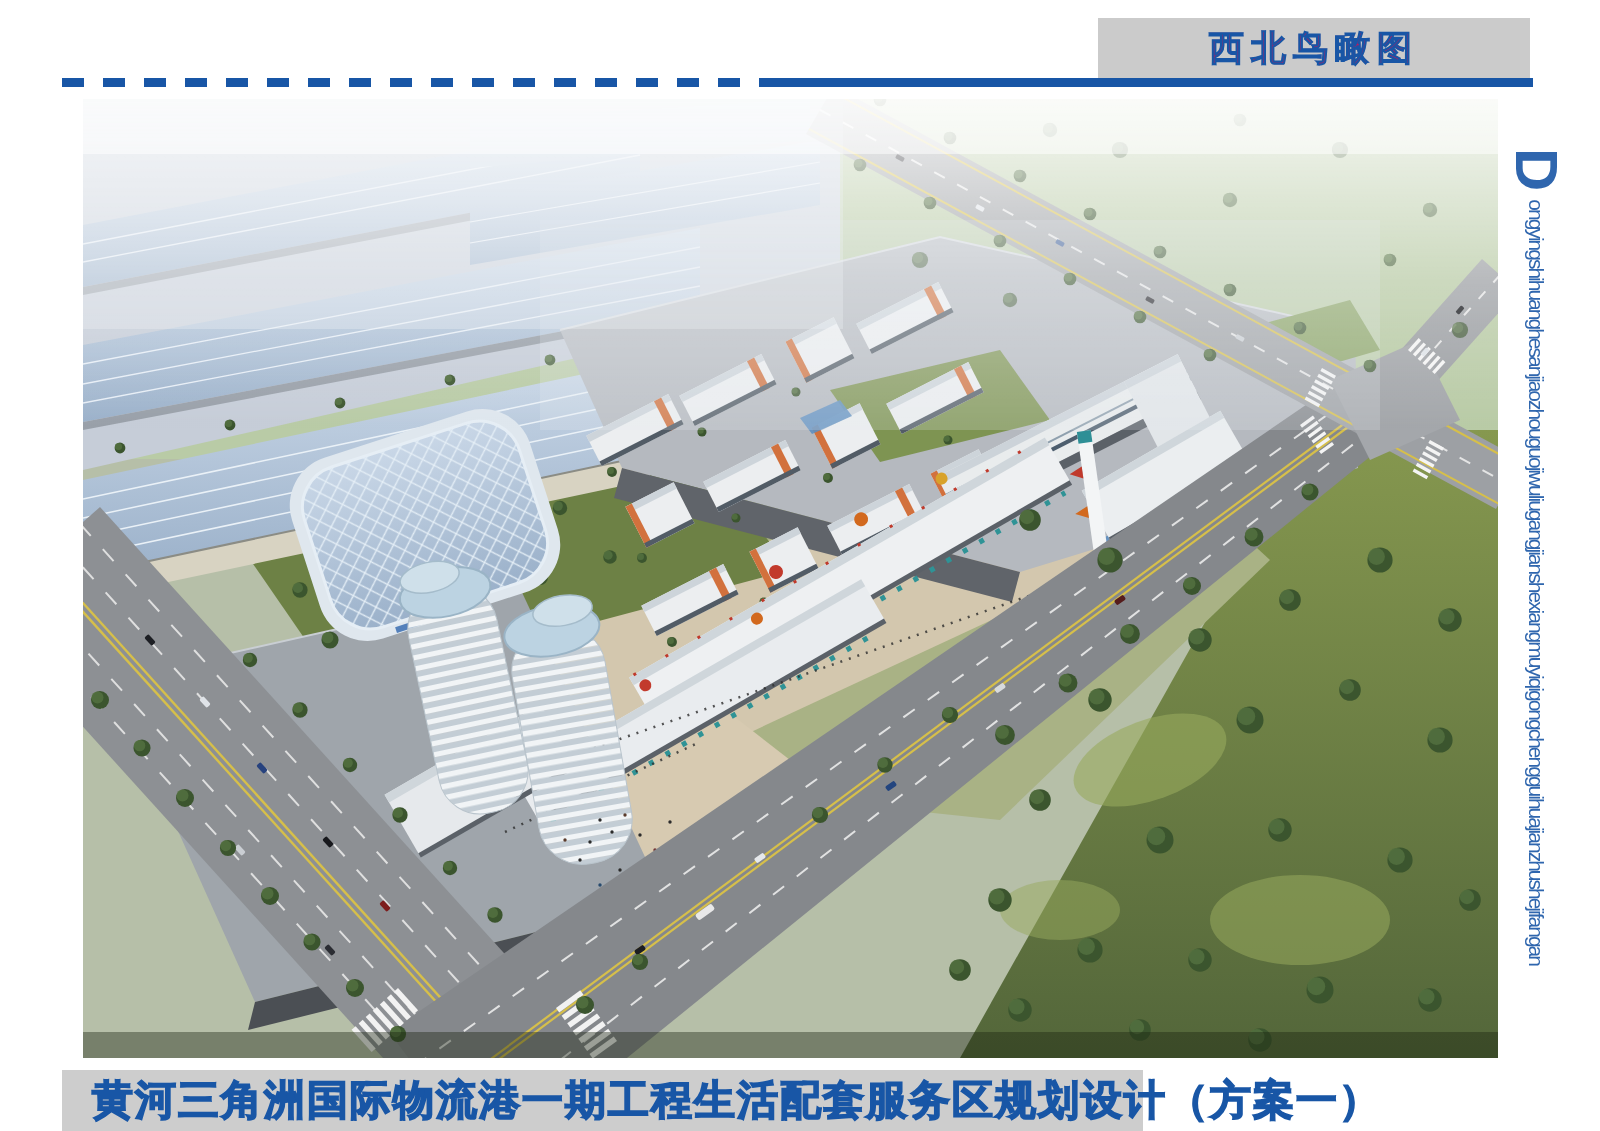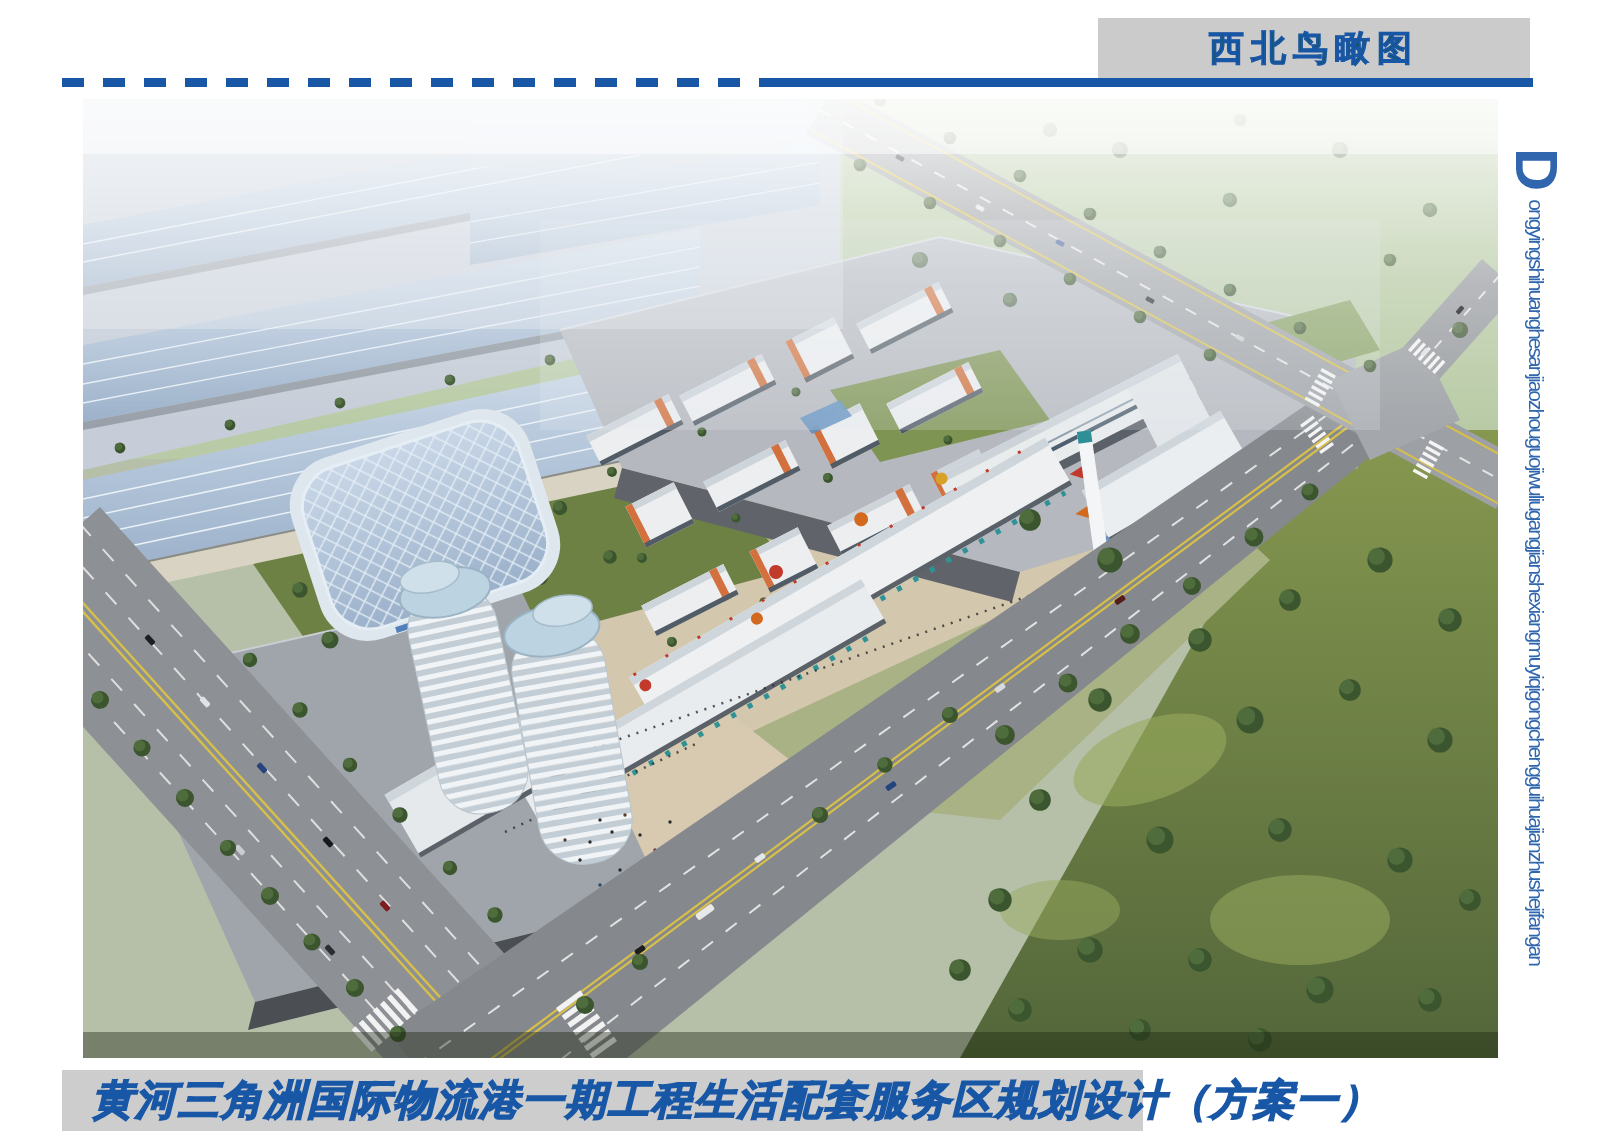--- a/index.html
+++ b/index.html
@@ -5,35 +5,35 @@
   html,body{margin:0;padding:0;background:#fff;}
   #page{position:relative;width:1600px;height:1131px;background:#ffffff;overflow:hidden;
         font-family:"Liberation Sans",sans-serif;}
   
   .divider-dashed{position:absolute;left:62px;top:78px;width:710px;height:9px;
       background:repeating-linear-gradient(90deg,#1856a6 0 22px,transparent 22px 41px);}
   .divider-solid{position:absolute;left:772px;top:78px;width:761px;height:9px;background:#1856a6;}
   
   .view-bar{position:absolute;left:1098px;top:18px;width:432px;height:60px;background:#cbcbcb;
       display:flex;align-items:center;justify-content:center;}
-  .view-bar span{color:#14532d;font-size:35px;font-weight:800;letter-spacing:7px;
+  .view-bar span{color:#be185d;font-size:35px;font-weight:800;letter-spacing:7px;
       -webkit-text-stroke:1px #1856a6;}
   
   .render-frame{position:absolute;left:83px;top:99px;width:1415px;height:959px;overflow:hidden;}
   .render-frame svg{display:block;width:1415px;height:959px;}
   
   .side-caption{position:absolute;left:1499px;top:148px;width:72px;height:920px;
       writing-mode:vertical-rl;color:#2f66ae;overflow:hidden;text-align:start;}
   .side-caption .big-d{font-size:60px;font-weight:700;letter-spacing:8px;}
   .side-caption .pinyin{font-size:21px;letter-spacing:-2px;}
   
   .footer-bar{position:absolute;left:62px;top:1070px;width:1081px;height:61px;background:#cdcdcd;
       display:flex;align-items:center;}
   .footer-bar span{margin-left:30px;color:#1856a6;font-size:41px;font-weight:800;letter-spacing:2px;
-      -webkit-text-stroke:1.6px #1856a6;white-space:nowrap;font-style:italic;}
+      -webkit-text-stroke:1.6px #1856a6;white-space:nowrap;}
 </style>
 </head>
 <body>
 
 <div id="page">
 
   <div class="divider-dashed"></div>
   <div class="divider-solid"></div>
 
   <div class="view-bar">

